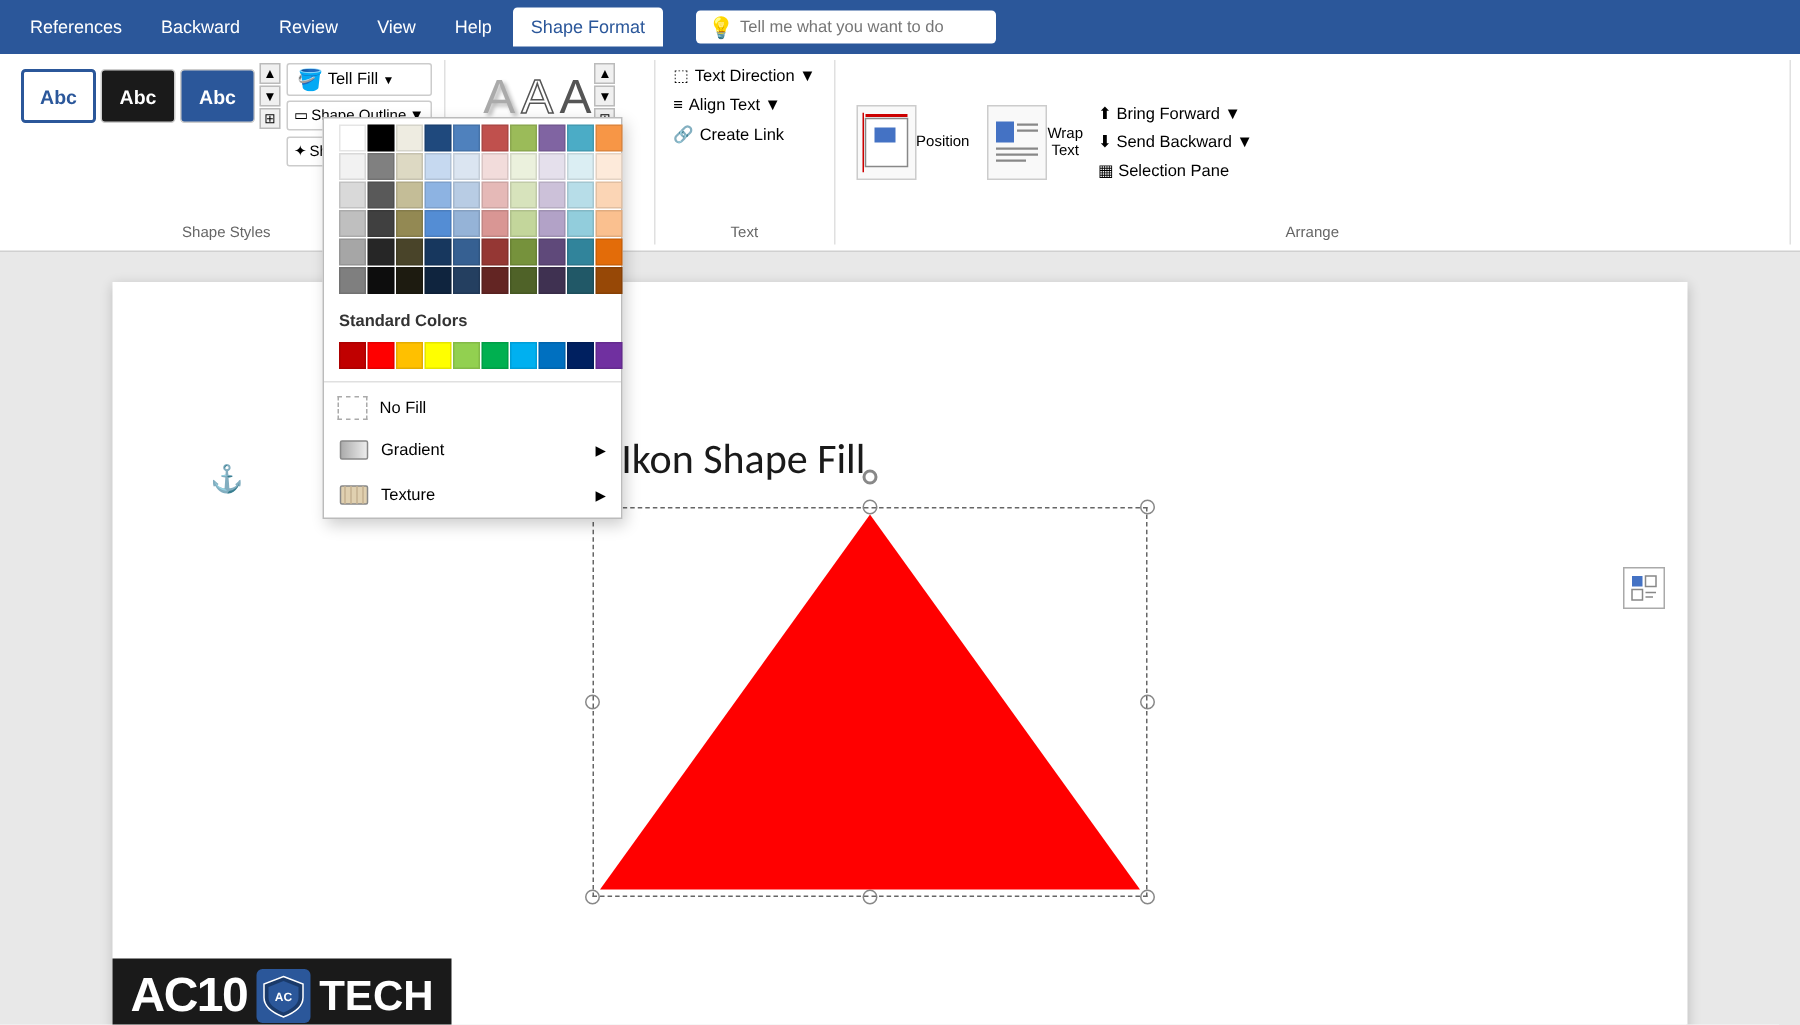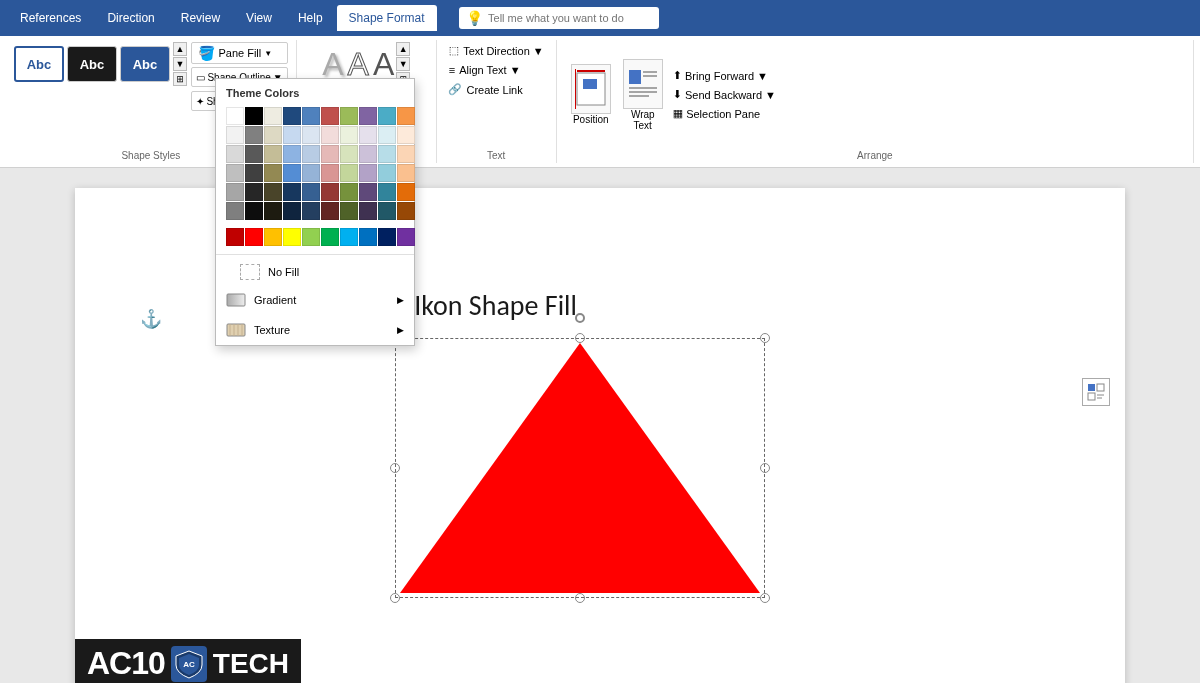--- a/index.html
+++ b/index.html
@@ -40,21 +40,21 @@
     
     .dropdown-menu { position: absolute; top: 42px; left: 215px; background: white; border: 1px solid #bbb; box-shadow: 2px 4px 10px rgba(0,0,0,0.2); width: 200px; z-index: 100; }
     .dropdown-section-title { font-size: 11px; font-weight: bold; color: #333; padding: 8px 10px 4px; }
     .color-grid { display: grid; grid-template-columns: repeat(10, 18px); gap: 1px; padding: 4px 10px; }
     .color-cell { width: 18px; height: 18px; cursor: pointer; border: 1px solid rgba(0,0,0,0.1); }
     .standard-colors-grid { display: grid; grid-template-columns: repeat(10, 18px); gap: 1px; padding: 4px 10px; }
     .dropdown-divider { height: 1px; background: #e0e0e0; margin: 4px 0; }
     .dropdown-item { display: flex; align-items: center; padding: 5px 10px; cursor: pointer; font-size: 11px; gap: 8px; }
     .dropdown-item .item-icon { width: 20px; height: 20px; display: flex; align-items: center; justify-content: center; }
     .dropdown-item-arrow { margin-left: auto; font-size: 9px; }
-    .no-fill-item { display: flex; align-items: center; padding: 5px 24px; cursor: pointer; font-size: 11px; gap: 8px; }
+    .no-fill-item { display: flex; align-items: center; padding: 5px 9px; cursor: pointer; font-size: 11px; gap: 8px; }
 
     
     .main-area { display: flex; height: calc(683px - 36px - 100px); position: relative; background: #e8e8e8; }
     .doc-page { background: white; margin: 20px auto; width: 1050px; height: 500px; position: relative; box-shadow: 0 2px 8px rgba(0,0,0,0.2); }
 
     
     .shape-container { position: absolute; left: 320px; top: 150px; width: 370px; height: 260px; }
     .selection-handle { width: 10px; height: 10px; background: white; border: 1px solid #888; border-radius: 50%; position: absolute; }
     .selection-handle.tl { top: -5px; left: -5px; }
     .selection-handle.tc { top: -5px; left: 50%; transform: translateX(-50%); }
@@ -81,21 +81,21 @@
     .watermark-text-ac10 { font-size: 32px; font-weight: 900; letter-spacing: -1px; }
     .watermark-shield { width: 36px; height: 36px; background: #2b579a; border-radius: 4px; display: flex; align-items: center; justify-content: center; font-size: 10px; color: white; font-weight: bold; }
     .watermark-tech { font-size: 28px; font-weight: 900; }
   </style>
 </head>
 <body>
 
 <div class="ribbon-container">
   <div class="menu-bar">
     <span class="menu-item">References</span>
-    <span class="menu-item">Direction</span>
+    <span class="menu-item">Backward</span>
     <span class="menu-item">Review</span>
     <span class="menu-item">View</span>
     <span class="menu-item">Help</span>
     <span class="menu-item active">Shape Format</span>
     <div class="menu-search">
       <span class="lightbulb-icon">💡</span>
       <input type="text" placeholder="Tell me what you want to do" style="">
     </div>
   </div>
 </div>
@@ -109,21 +109,21 @@
       <div class="shape-style-btn blue">Abc</div>
       <div style="display:flex; flex-direction:column; gap:1px;">
         <div class="wordart-scroll-btn">▲</div>
         <div class="wordart-scroll-btn">▼</div>
         <div class="wordart-scroll-btn">⊞</div>
       </div>
     </div>
     <div style="display:flex; flex-direction:column; gap:2px; margin-left:4px; padding-bottom:14px;">
       <div class="shape-fill-btn">
         <span style="font-size:14px;">🪣</span>
-        <span>Pane Fill</span>
+        <span>Tell Fill</span>
         <span class="dropdown-arrow">▼</span>
       </div>
       <div class="shape-btn-small">
         <span>▭</span>
         <span>Shape Outline</span>
         <span class="dropdown-arrow">▼</span>
       </div>
       <div class="shape-btn-small">
         <span>✦</span>
         <span>Shape Effects</span>
@@ -176,33 +176,33 @@
       <div class="text-btn">
         <span>🔗</span>
         <span>Create Link</span>
       </div>
     </div>
     <div class="ribbon-group-label">Text</div>
   </div>
 
   <div class="ribbon-group" style="flex-direction:row; padding-bottom:16px; flex:1;">
 
-    <div style="display:flex; flex-direction:column; align-items:center; cursor:pointer; padding:2px 6px;">
+    <div style="display:flex; flex-direction:row; align-items:center; cursor:pointer; padding:2px 6px;">
       <div style="width:40px; height:50px; border:1px solid #ccc; background:#f9f9f9; display:flex; align-items:center; justify-content:center;">
         <svg width="32" height="40">
           <rect x="2" y="4" width="28" height="32" fill="white" stroke="#888" stroke-width="1"></rect>
           <rect x="8" y="10" width="14" height="10" fill="#4472c4"></rect>
           <line x1="2" y1="2" x2="30" y2="2" stroke="#c00" stroke-width="2"></line>
           <line x1="0" y1="0" x2="0" y2="40" stroke="#c00" stroke-width="2"></line>
         </svg>
       </div>
       <span style="font-size:10px;">Position</span>
     </div>
 
-    <div style="display:flex; flex-direction:column; align-items:center; cursor:pointer; padding:2px 6px;">
+    <div style="display:flex; align-items:center; cursor:pointer; padding:2px 6px;">
       <div style="width:40px; height:50px; border:1px solid #ccc; background:#f9f9f9; display:flex; align-items:center; justify-content:center;">
         <svg width="32" height="40">
           <rect x="2" y="6" width="12" height="14" fill="#4472c4"></rect>
           <line x1="16" y1="8" x2="30" y2="8" stroke="#888" stroke-width="1.5"></line>
           <line x1="16" y1="12" x2="30" y2="12" stroke="#888" stroke-width="1.5"></line>
           <line x1="2" y1="24" x2="30" y2="24" stroke="#888" stroke-width="1.5"></line>
           <line x1="2" y1="28" x2="30" y2="28" stroke="#888" stroke-width="1.5"></line>
           <line x1="2" y1="32" x2="22" y2="32" stroke="#888" stroke-width="1.5"></line>
         </svg>
       </div>
@@ -220,21 +220,20 @@
       </div>
       <div class="arrange-btn">
         <span>▦</span>
         <span>Selection Pane</span>
       </div>
     </div>
     <div class="ribbon-group-label">Arrange</div>
   </div>
 
   <div class="dropdown-menu">
-    <div class="dropdown-section-title">Theme Colors</div>
     <div class="color-grid" id="theme-grid">
         <div class="color-cell" style="background: rgb(255, 255, 255);"></div>
         <div class="color-cell" style="background: rgb(0, 0, 0);"></div>
         <div class="color-cell" style="background: rgb(238, 236, 225);"></div>
         <div class="color-cell" style="background: rgb(31, 73, 125);"></div>
         <div class="color-cell" style="background: rgb(79, 129, 189);"></div>
         <div class="color-cell" style="background: rgb(192, 80, 77);"></div>
         <div class="color-cell" style="background: rgb(155, 187, 89);"></div>
         <div class="color-cell" style="background: rgb(128, 100, 162);"></div>
         <div class="color-cell" style="background: rgb(75, 172, 198);"></div>
@@ -283,20 +282,21 @@
         <div class="color-cell" style="background: rgb(13, 13, 13);"></div>
         <div class="color-cell" style="background: rgb(29, 27, 16);"></div>
         <div class="color-cell" style="background: rgb(15, 36, 62);"></div>
         <div class="color-cell" style="background: rgb(36, 63, 96);"></div>
         <div class="color-cell" style="background: rgb(99, 37, 35);"></div>
         <div class="color-cell" style="background: rgb(79, 98, 40);"></div>
         <div class="color-cell" style="background: rgb(63, 49, 81);"></div>
         <div class="color-cell" style="background: rgb(33, 88, 103);"></div>
         <div class="color-cell" style="background: rgb(151, 72, 6);"></div>
       </div>
+    <div class="dropdown-section-title">Standard Colors</div>
     <div class="standard-colors-grid" id="standard-grid">
         <div class="color-cell" style="background: rgb(192, 0, 0);"></div>
         <div class="color-cell" style="background: rgb(255, 0, 0);"></div>
         <div class="color-cell" style="background: rgb(255, 192, 0);"></div>
         <div class="color-cell" style="background: rgb(255, 255, 0);"></div>
         <div class="color-cell" style="background: rgb(146, 208, 80);"></div>
         <div class="color-cell" style="background: rgb(0, 176, 80);"></div>
         <div class="color-cell" style="background: rgb(0, 176, 240);"></div>
         <div class="color-cell" style="background: rgb(0, 112, 192);"></div>
         <div class="color-cell" style="background: rgb(0, 32, 96);"></div>

